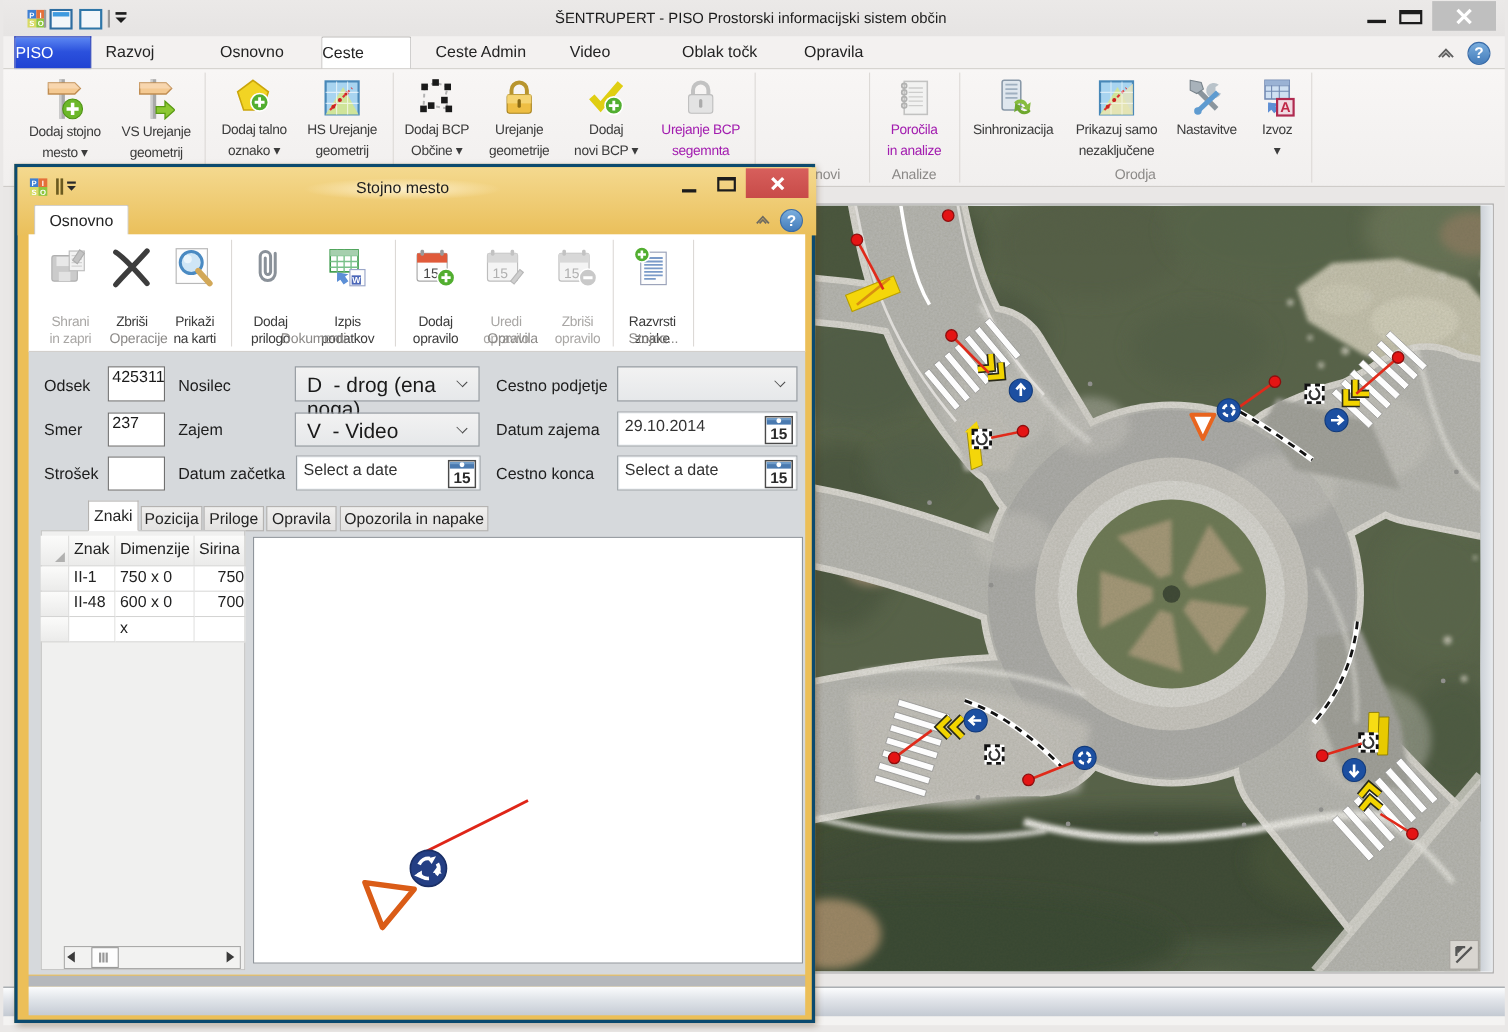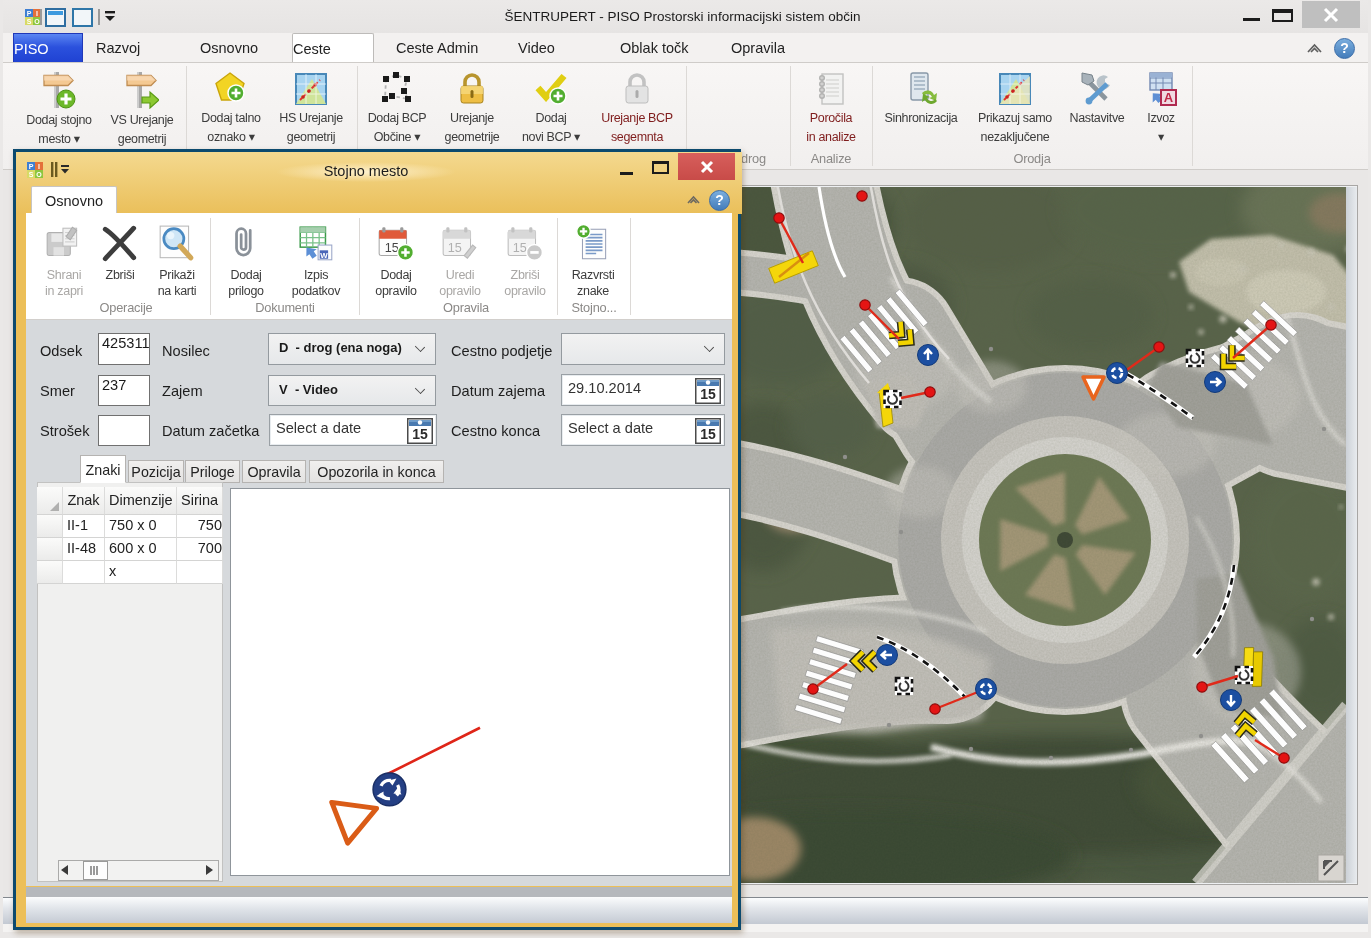--- a/index.html
+++ b/index.html
@@ -18,42 +18,42 @@
 #tab-piso { left:13px; width:70px; background:linear-gradient(#5b86f2,#2b51dd 45%,#1f41d2);
   color:#fff; border:1px solid #2038b8; border-bottom:none; }
 #tab-ceste { left:292px; width:82px; background:#fff; border:1px solid #bdbbb9; border-bottom:none;
   border-radius:2px 2px 0 0; }
 #ribbon { position:absolute; left:3px; top:63px; width:1365px; height:107px;
   background:linear-gradient(#f8f6f5,#f1efee); border-bottom:1px solid #cfccc9; }
 .rsep { position:absolute; top:3px; width:1px; height:100px; background:#dcd9d6; }
 .rbtn { position:absolute; top:0; text-align:center; }
 .rbtn .ric { display:block; margin:8px auto 0; }
 .rbtn .rlb { font-size:12.5px; letter-spacing:-0.35px; color:#3c3c3c; line-height:18.5px; margin-top:2px; }
-.rbtn.dis .rlb { color:#7f1d1d; }
+.rbtn.dis .rlb { color:#a21caf; }
 .glabel { position:absolute; top:88px; font-size:12.8px; letter-spacing:-0.2px; color:#8b8987; text-align:center; }
 
 .dtab { position:absolute; background:#fff; border:1px solid #c7c5c3; border-bottom:none;
   border-radius:2px 2px 0 0; text-align:center; font-size:14.5px; color:#232323; }
 
 #dlg { position:absolute; left:13px; top:149px; width:728px; height:781px;
   background:#ecbf58; border:3px solid #0c4a6e; box-shadow:2px 3px 6px rgba(80,50,10,.35); }
 #dlgtitle { position:absolute; left:0; top:0; width:726px; height:62px;
   background:linear-gradient(#f4d98f,#eabf5a); }
 #dlgribbon { position:absolute; left:10px; top:61px; width:706px; height:107px; background:#fff;
   border-bottom:1px solid #d2cfcc; }
 .dbtn { position:absolute; top:0; text-align:center; }
 .dbtn .ric { width:40px; height:40px; margin:9px auto 0; }
-.dbtn .rlb { font-size:12.5px; letter-spacing:-0.3px; color:#3c3c3c; line-height:15.8px; }
+.dbtn .rlb { font-size:12.5px; letter-spacing:-0.3px; color:#3c3c3c; line-height:15.8px;margin-top:16px; }
 .dbtn.dis .rlb { color:#a9a7a5; }
 #dlgform { position:absolute; left:10px; top:168px; width:706px; height:566px; background:#d6d9dc; }
 .flabel { position:absolute; font-size:14.6px; color:#1d1d1d; }
 .tbox { position:absolute; background:#fff; border:1px solid #707070; font-size:14.6px;
   color:#1a1a1a; padding:1px 3px; }
 .ddown { position:absolute; background:linear-gradient(#f2f2f2,#e6e8ea); border:1px solid #949a9f;
-  font-size:13px; color:#1a1a1a;font-weight:bold; }
+  font-size:19px; color:#1a1a1a; }
 .ddown .dv { position:absolute; left:10px; top:6px; }
 .ddown .ch { position:absolute; right:10px; top:9px; width:9px; height:9px; }
 .ddown .ch:before { content:""; position:absolute; left:0; top:0; width:7px; height:7px;
   border-right:1.8px solid #4a4a4a; border-bottom:1.8px solid #4a4a4a; transform:rotate(45deg) scale(1,.8); }
 .dpick { position:absolute; border:1px solid #9aa0a5; background:#fff; box-shadow:inset 0 0 0 1px #e8ecef; }
 .ftab { position:absolute; font-size:14.3px; color:#232323; text-align:center;
   background:linear-gradient(#f0efee,#e3e2e1); border:1px solid #b5b3b1;margin-left:42px; }
 .ftab.sel { background:#fff; border-bottom:1px solid #fff; }
 
 .gcell { position:absolute; border-right:1px solid #dcdcdb; border-bottom:1px solid #d4d4d3;
@@ -254,21 +254,21 @@
         <rect x="6" y="2" width="22" height="17" fill="#cfe0f2" stroke="#7289b2" stroke-width="1.4"></rect>
         <path d="M6,7 h22 M6,12 h22 M12,2 v17 M19,2 v17" stroke="#7289b2" stroke-width="1"></path>
         <rect x="6" y="2" width="22" height="4.5" fill="#9ab2d4"></rect>
         <path d="M12,21 l-6,7 h4 v4 h5 v-4 h4 z" fill="#5e8fd4" transform="rotate(-40 12 26)"></path>
         <rect x="17" y="19" width="15" height="15" fill="#f0dae2" stroke="#b02a50" stroke-width="2"></rect>
         <text x="24.5" y="31" font-size="13" font-weight="bold" fill="#c02848" text-anchor="middle">A</text>
       </svg>
     <div class="rlb">Izvoz<br>▾</div>
   </div>
 
-  <div class="glabel" style="left:741px;top:151px;width:40px;text-align:left">drog</div>
+  <div class="glabel" style="left:741px;top:151px;width:40px;text-align:left">novi</div>
   <div class="glabel" style="left:796px;top:151px;width:70px">Analize</div>
   <div class="glabel" style="left:982px;top:151px;width:100px">Orodja</div>
 
   <div class="abs" style="left:3px;top:170px;width:1365px;height:727px;background:#e9e7e6"></div>
   <div class="abs" style="left:740px;top:185px;width:618px;height:700px;border:1px solid #a8a6a4;background:#eef0f2"></div>
   <svg class="abs" style="left:741px;top:187px" width="605" height="696" viewBox="0 0 605 696">
 <defs>
         <filter id="b2" x="-50%" y="-50%" width="200%" height="200%">
           <feGaussianBlur stdDeviation="2"></feGaussianBlur>
         </filter>
@@ -732,21 +732,21 @@
         <rect x="2" y="2" width="22" height="2" fill="#6f9cc9"></rect>
         <circle cx="13" cy="4.5" r="2.2" fill="#fff"></circle>
         <text x="13" y="21" font-size="14" font-weight="bold" fill="#2a2a2a" text-anchor="middle" font-family="Liberation Sans">15</text>
       </svg>
   </div>
 
   <div class="ftab sel" style="left:22px;top:303px;width:46px;height:28px;line-height:28px;z-index:2">Znaki</div>
   <div class="ftab" style="left:70px;top:308px;width:56px;height:23px;line-height:22px">Pozicija</div>
   <div class="ftab" style="left:127px;top:308px;width:55px;height:23px;line-height:22px">Priloge</div>
   <div class="ftab" style="left:184px;top:308px;width:64px;height:23px;line-height:22px">Opravila</div>
-  <div class="ftab" style="left:251px;top:308px;width:135px;height:23px;line-height:22px">Opozorila in konca</div>
+  <div class="ftab" style="left:251px;top:308px;width:135px;height:23px;line-height:22px">Opozorila in napake</div>
 
   <div class="abs" style="left:21px;top:330px;width:186px;height:400px;background:#f0f0ef;border:1px solid #c2c2c1"></div>
   <div class="gcell ghead" style="left:21px;top:335px;width:26px;height:28px">
       <div style="position:absolute;right:3px;bottom:3px;width:0;height:0;border-left:9px solid transparent;border-bottom:9px solid #b0b0af"></div>
     </div>
   <div class="gcell ghead" style="left:47px;top:335px;width:42px;height:28px;padding-top:5px">Znak</div>
   <div class="gcell ghead" style="left:89px;top:335px;width:72px;height:28px;padding-top:5px">Dimenzije</div>
   <div class="gcell ghead" style="left:161px;top:335px;width:46px;height:28px;padding-top:5px">Sirina</div>
   <div class="gcell ghead" style="left:21px;top:363px;width:26px;height:23px"></div>
   <div class="gcell" style="left:47px;top:363px;width:42px;height:23px">II-1</div>

